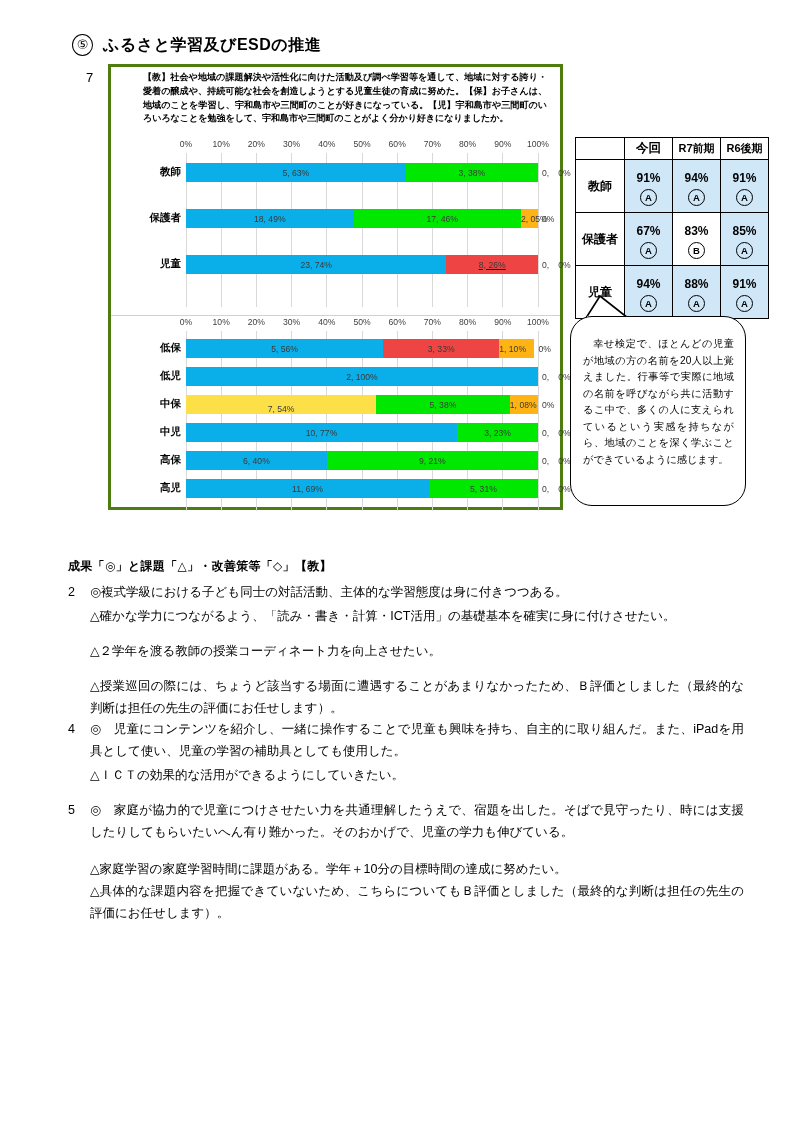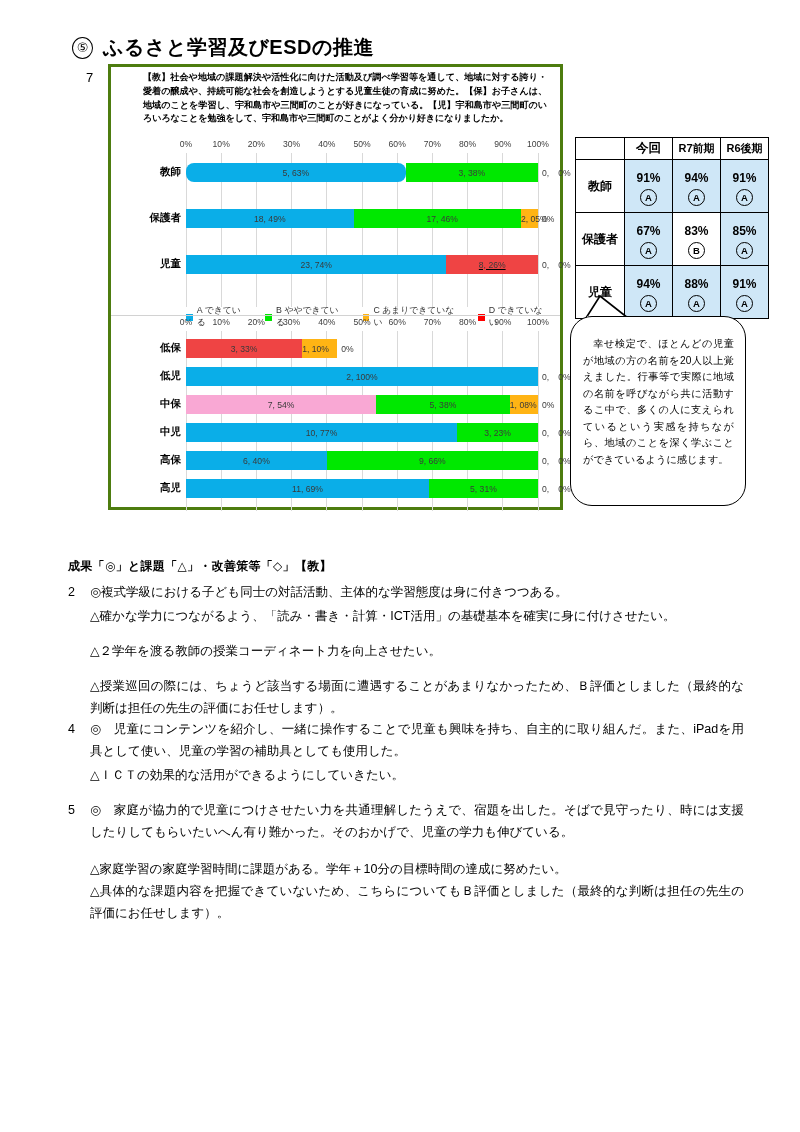--- a/index.html
+++ b/index.html
@@ -10,21 +10,21 @@
   }
   .page{position:absolute;inset:0;}
 
   
   .sec-head{position:absolute;left:72px;top:34px;display:flex;align-items:center;gap:10px;}
   .circnum{
     display:inline-flex;align-items:center;justify-content:center;
     width:19px;height:19px;border:1.3px solid #000;border-radius:50%;
     font-size:13px;line-height:1;padding-bottom:1px;
   }
-  .sec-title{font-size:20px;font-weight:700;letter-spacing:.5px;text-align:right;}
+  .sec-title{font-size:16px;font-weight:700;letter-spacing:.5px;text-align:right;}
 
   
   .rownum{position:absolute;left:86px;top:70px;font-size:13px;}
 
   
   .chartbox{
     position:absolute;left:108px;top:64px;width:455px;height:446px;
     border:3px solid #4d7c0f;background:#fff;box-sizing:border-box;
   }
   .desc{
@@ -147,21 +147,21 @@
           <i style="left: calc(50% - 0.5px);"></i>
           <i style="left: calc(60% - 0.5px);"></i>
           <i style="left: calc(70% - 0.5px);"></i>
           <i style="left: calc(80% - 0.5px);"></i>
           <i style="left: calc(90% - 0.5px);"></i>
           <i style="left: calc(100% - 0.5px);"></i>
         </div>
         <div class="barrow" style="top: 24px; height: 19px;">
           <div class="barlabel" style="top: 2px;">教師</div>
           <div class="bartrack">
-            <div class="seg" style="width: 63%; background: rgb(10, 174, 232); border-radius: 8px;">
+            <div class="seg" style="width: 63%; background: rgb(10, 174, 232);">
               <span>5, 63%</span>
             </div>
             <div class="seg" style="width: 38%; background: rgb(0, 232, 0);">
               <span>3, 38%</span>
             </div>
             <div class="seg outside" style="width: 0px; position: relative;">
               <div class="tail">
                 <span>0,</span>
                 <span>0%</span>
               </div>
@@ -195,38 +195,20 @@
             </div>
             <div class="seg" style="width: 26%; background: #ef4444; text-decoration: underline;">
               <span>8, 26%</span>
             </div>
             <div class="seg outside" style="width: 0px; position: relative;">
               <div class="tail">
                 <span>0,</span>
                 <span>0%</span>
               </div>
             </div>
-          </div>
-        </div>
-        <div class="legend" style="top: 166px;">
-          <div class="lg">
-            <span class="sw" style="background: rgb(10, 174, 232);"></span>
-            <span>A  できている</span>
-          </div>
-          <div class="lg">
-            <span class="sw" style="background: rgb(0, 232, 0);"></span>
-            <span>B  ややできている</span>
-          </div>
-          <div class="lg">
-            <span class="sw" style="background: rgb(255, 180, 20);"></span>
-            <span>C  あまりできていない</span>
-          </div>
-          <div class="lg">
-            <span class="sw" style="background: rgb(255, 0, 0);"></span>
-            <span>D  できていない</span>
           </div>
         </div>
       </div>
     <div class="divider" style="top:248px"></div>
     <div id="chart2" class="plot" style="position: absolute; left: 0px; right: 0px; top: 250px; height: 196px;">
         <div class="axis" style="top: 0px;">
           <span style="left: 0%;">0%</span>
           <span style="left: 10%;">10%</span>
           <span style="left: 20%;">20%</span>
           <span style="left: 30%;">30%</span>
@@ -247,20 +229,23 @@
           <i style="left: calc(50% - 0.5px);"></i>
           <i style="left: calc(60% - 0.5px);"></i>
           <i style="left: calc(70% - 0.5px);"></i>
           <i style="left: calc(80% - 0.5px);"></i>
           <i style="left: calc(90% - 0.5px);"></i>
           <i style="left: calc(100% - 0.5px);"></i>
         </div>
         <div class="barrow" style="top: 22px; height: 19px;">
           <div class="barlabel" style="top: 2px;">低保</div>
           <div class="bartrack">
+            <div class="seg" style="width: 56%; background: rgb(10, 174, 232);">
+              <span>5, 56%</span>
+            </div>
             <div class="seg" style="width: 33%; background: #ef4444;">
               <span>3, 33%</span>
             </div>
             <div class="seg" style="width: 10%; background: rgb(255, 180, 20);">
               <span style="position: absolute; left: 0px; white-space: nowrap;">1, 10%</span>
             </div>
             <div class="seg outside" style="width: 0px; position: relative;">
               <div class="tail">
                 <span>0%</span>
               </div>
@@ -277,21 +262,21 @@
               <div class="tail">
                 <span>0,</span>
                 <span>0%</span>
               </div>
             </div>
           </div>
         </div>
         <div class="barrow" style="top: 78px; height: 19px;">
           <div class="barlabel" style="top: 2px;">中保</div>
           <div class="bartrack">
-            <div class="seg" style="width: 54%; background: #f9a8d4;">
+            <div class="seg" style="width: 54%; background: #fde047; align-items: flex-end;">
               <span>7, 54%</span>
             </div>
             <div class="seg" style="width: 38%; background: rgb(0, 232, 0);">
               <span>5, 38%</span>
             </div>
             <div class="seg" style="width: 8%; background: rgb(255, 180, 20);">
               <span style="position: absolute; left: 0px; white-space: nowrap;">1, 08%</span>
             </div>
             <div class="seg outside" style="width: 0px; position: relative;">
               <div class="tail">
@@ -317,21 +302,21 @@
             </div>
           </div>
         </div>
         <div class="barrow" style="top: 134px; height: 19px;">
           <div class="barlabel" style="top: 2px;">高保</div>
           <div class="bartrack">
             <div class="seg" style="width: 40%; background: rgb(10, 174, 232);">
               <span>6, 40%</span>
             </div>
             <div class="seg" style="width: 60%; background: rgb(0, 232, 0);">
-              <span>9, 66%</span>
+              <span>9, 21%</span>
             </div>
             <div class="seg outside" style="width: 0px; position: relative;">
               <div class="tail">
                 <span>0,</span>
                 <span>0%</span>
               </div>
             </div>
           </div>
         </div>
         <div class="barrow" style="top: 162px; height: 19px;">

